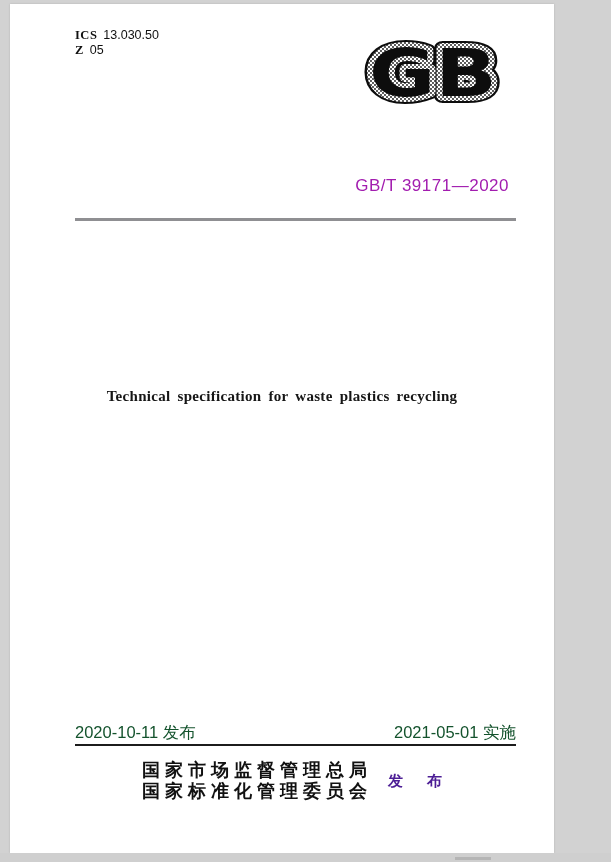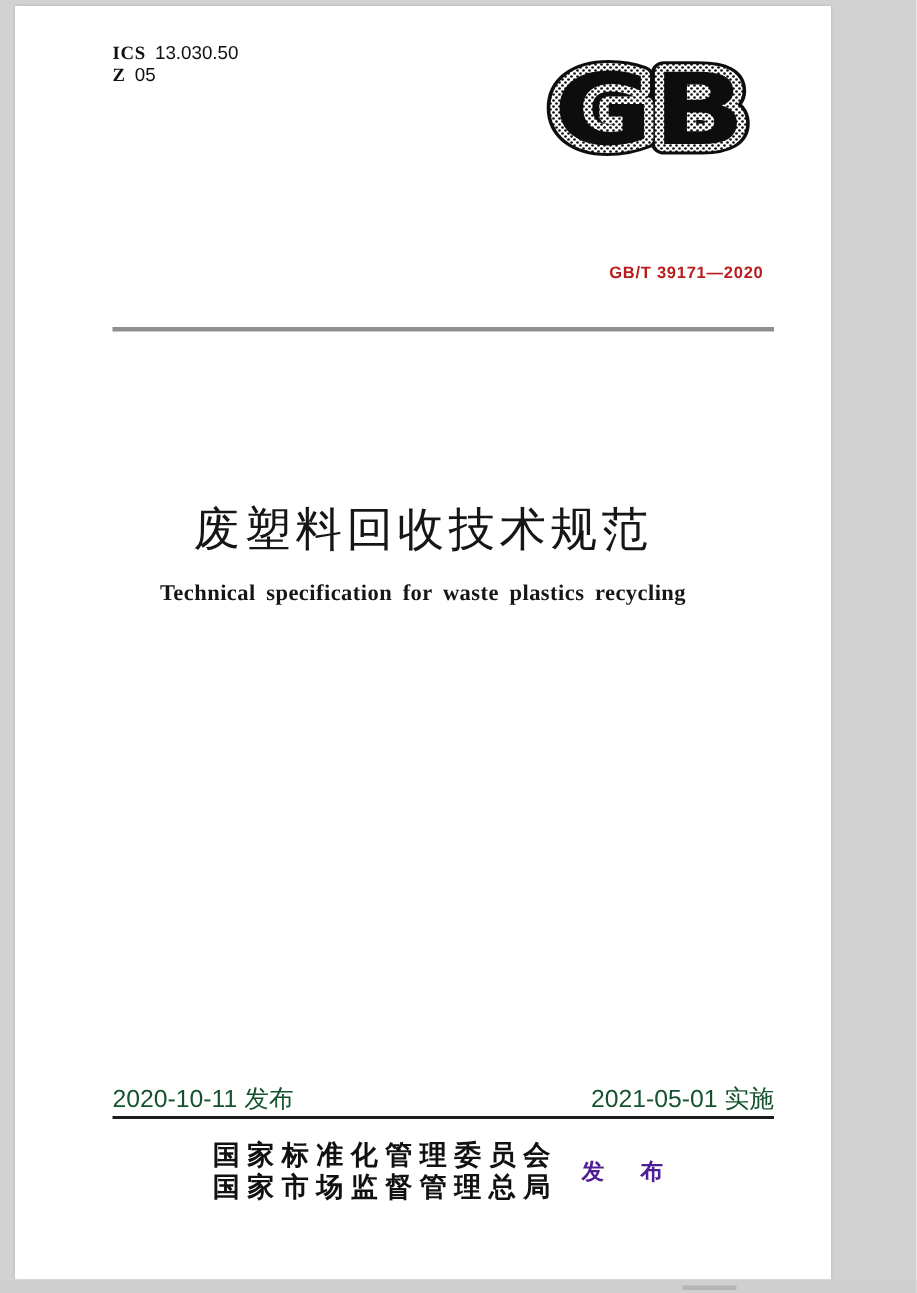--- a/index.html
+++ b/index.html
@@ -30,21 +30,21 @@
   .std-heading{
     position:absolute;left:65px;right:38px;top:106px;
     font-size:36px;font-weight:bold;color:#0d0d0d;
     font-family:"Liberation Serif",serif;
     white-space:nowrap;
     text-align:justify;text-align-last:justify;
     line-height:46px;
   }
   .std-number{
     position:absolute;right:45px;top:172px;
-    font-size:11px;font-weight:bold;color:#b91c1c;
+    font-size:17px;font-weight:normal;color:#a21caf;
     font-family:"Liberation Sans",sans-serif;
     letter-spacing:0.5px;
   }
   .rule-top{
     position:absolute;left:65px;right:38px;top:214px;
     height:3px;background:#8f8f92;
   }
   .doc-title{
     position:absolute;left:0;right:0;top:328px;
     text-align:center;
@@ -118,35 +118,34 @@
       <text x="69" y="62" font-size="66" textLength="128" lengthAdjust="spacingAndGlyphs" fill="none" stroke="url(#dots)" stroke-width="10" stroke-linejoin="round">GB</text>
       <text x="69" y="62" font-size="66" textLength="128" lengthAdjust="spacingAndGlyphs" fill="#0d0d0d">GB</text>
     </g>
   </svg>
 
 
   <div class="std-number">GB/T 39171—2020</div>
 
   <div class="rule-top"></div>
 
-  <div class="doc-title">废塑料回收技术规范</div>
 
   <div class="doc-title-en">Technical specification for waste plastics recycling</div>
 
   <div class="date-row">
     <span><span>2020-10-11</span> <span>发布</span></span>
     <span><span>2021-05-01</span> <span>实施</span></span>
   </div>
 
   <div class="rule-bottom"></div>
 
   <div class="publisher-row">
     <div class="publisher-lines">
+      <div>国家市场监督管理总局</div>
       <div>国家标准化管理委员会</div>
-      <div>国家市场监督管理总局</div>
     </div>
     <div class="publish-label">发 布</div>
   </div>
 
 </div>
 
 <div class="bottom-strip">
   <div class="strip-mark"></div>
 </div>
 

